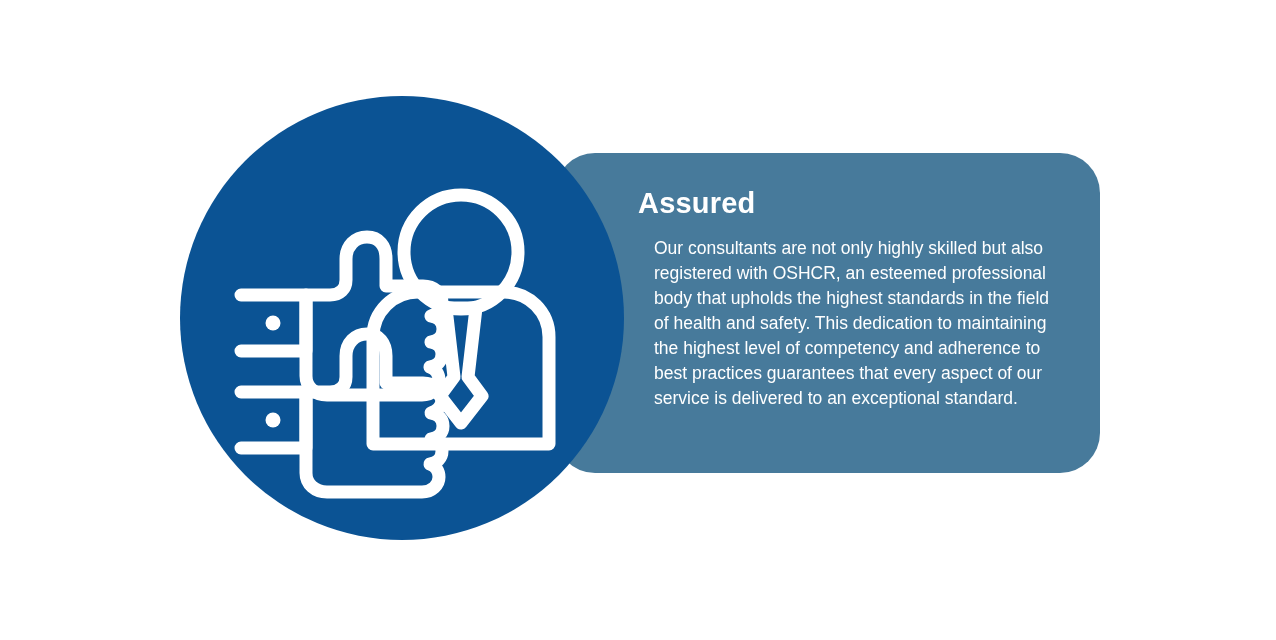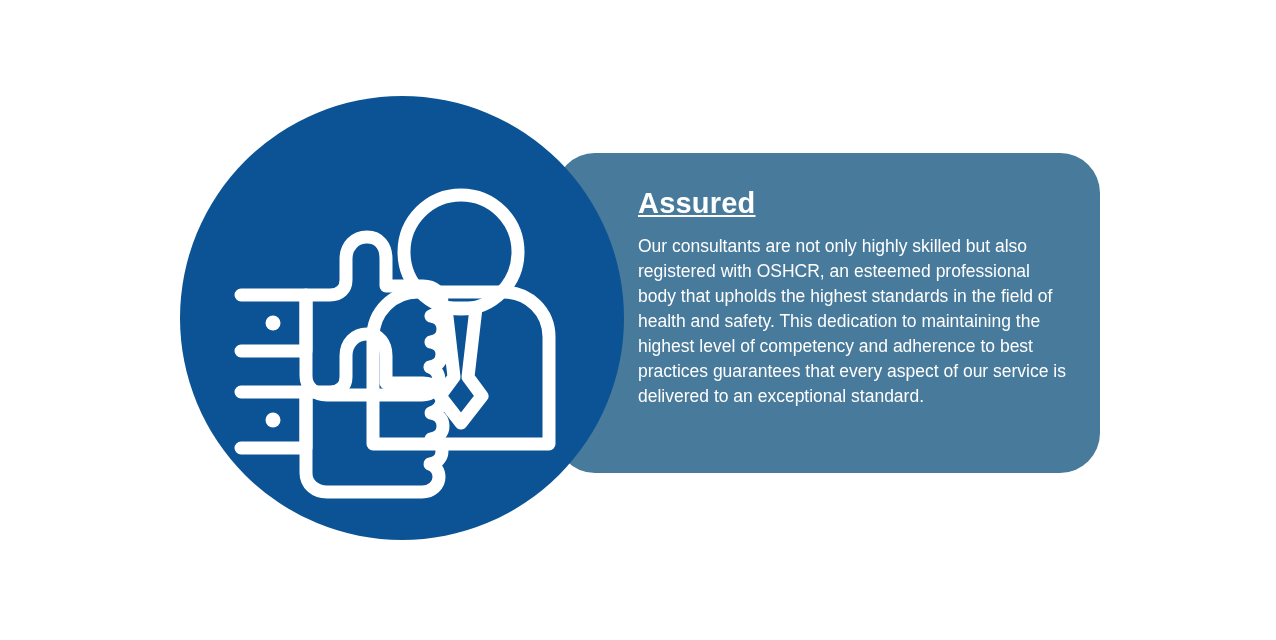--- a/index.html
+++ b/index.html
@@ -37,24 +37,23 @@
     top: 35px;
     width: 432px;
   }
   .panel-title {
     margin: 0 0 14px 0;
     font-size: 29px;
     font-weight: bold;
     color: #ffffff;
     letter-spacing: 0.2px;
     line-height: 1.1;
-    text-decoration: underline;
   }
   .panel-body {
-    margin: 0;
+    margin: 16px;
     font-size: 17.5px;
     line-height: 25px;
     color: #ffffff;
     font-weight: 400;
   }
 
   
   .icon-circle {
     position: absolute;
     left: 180px;

